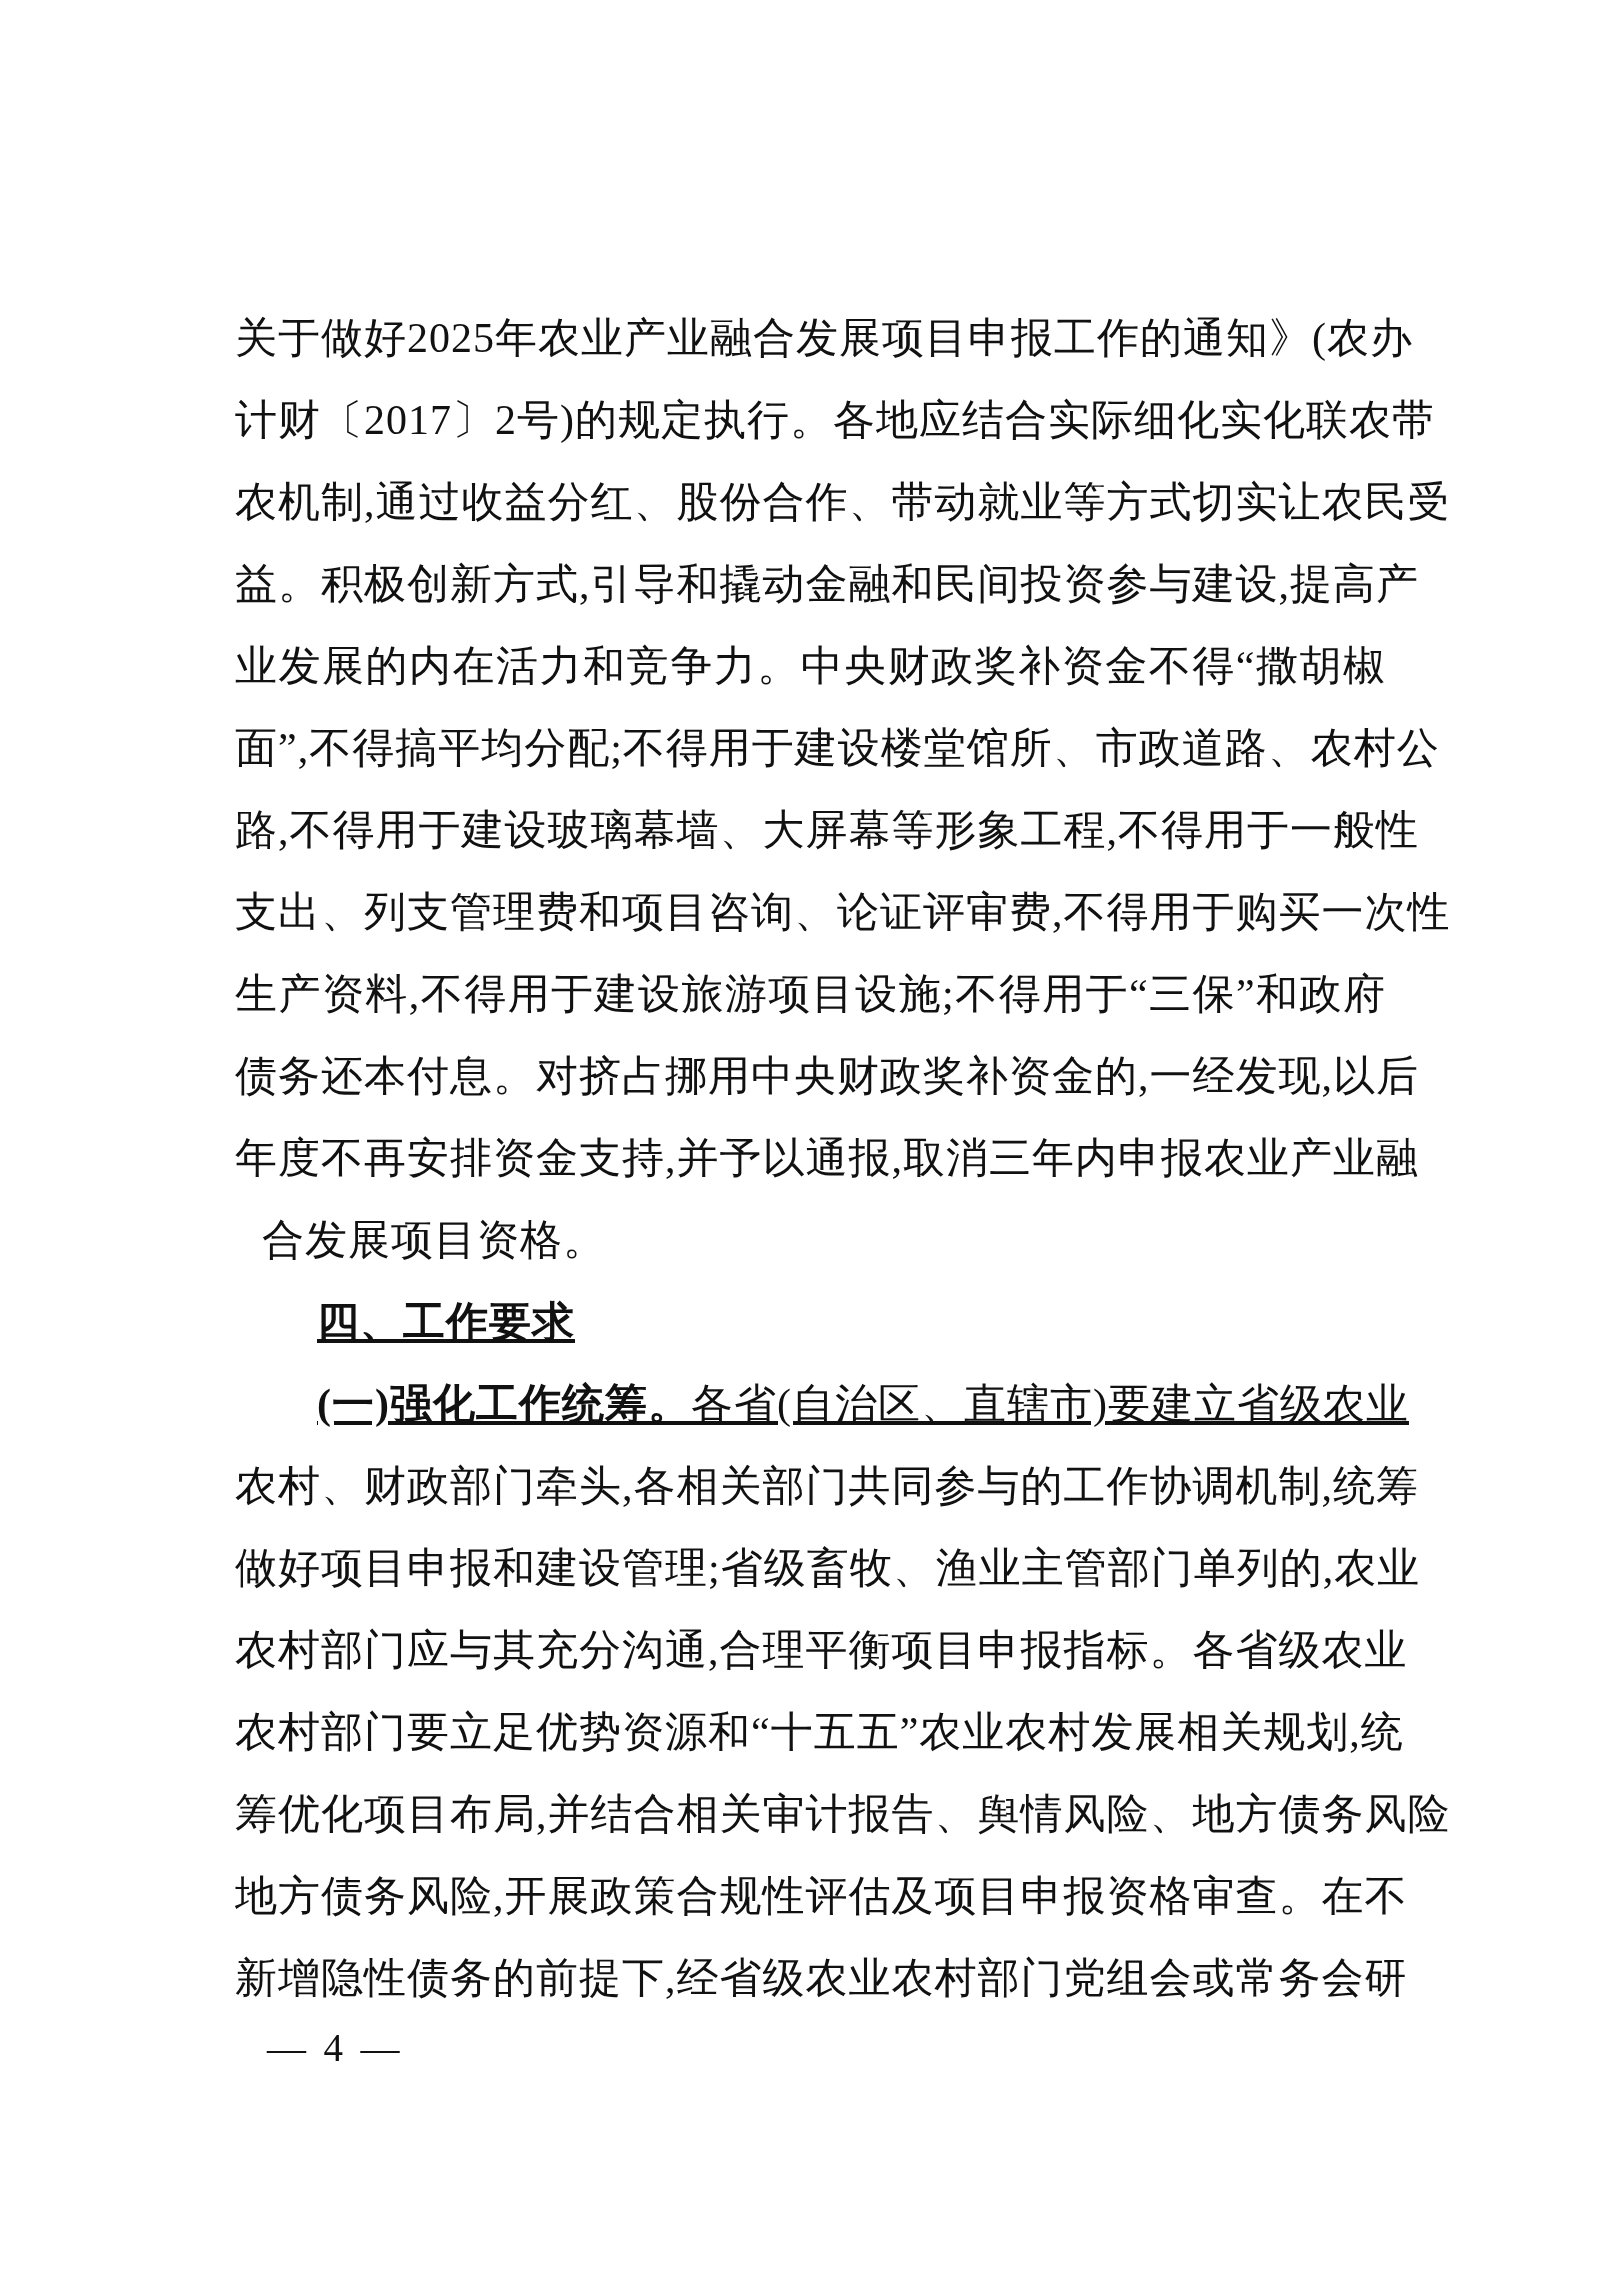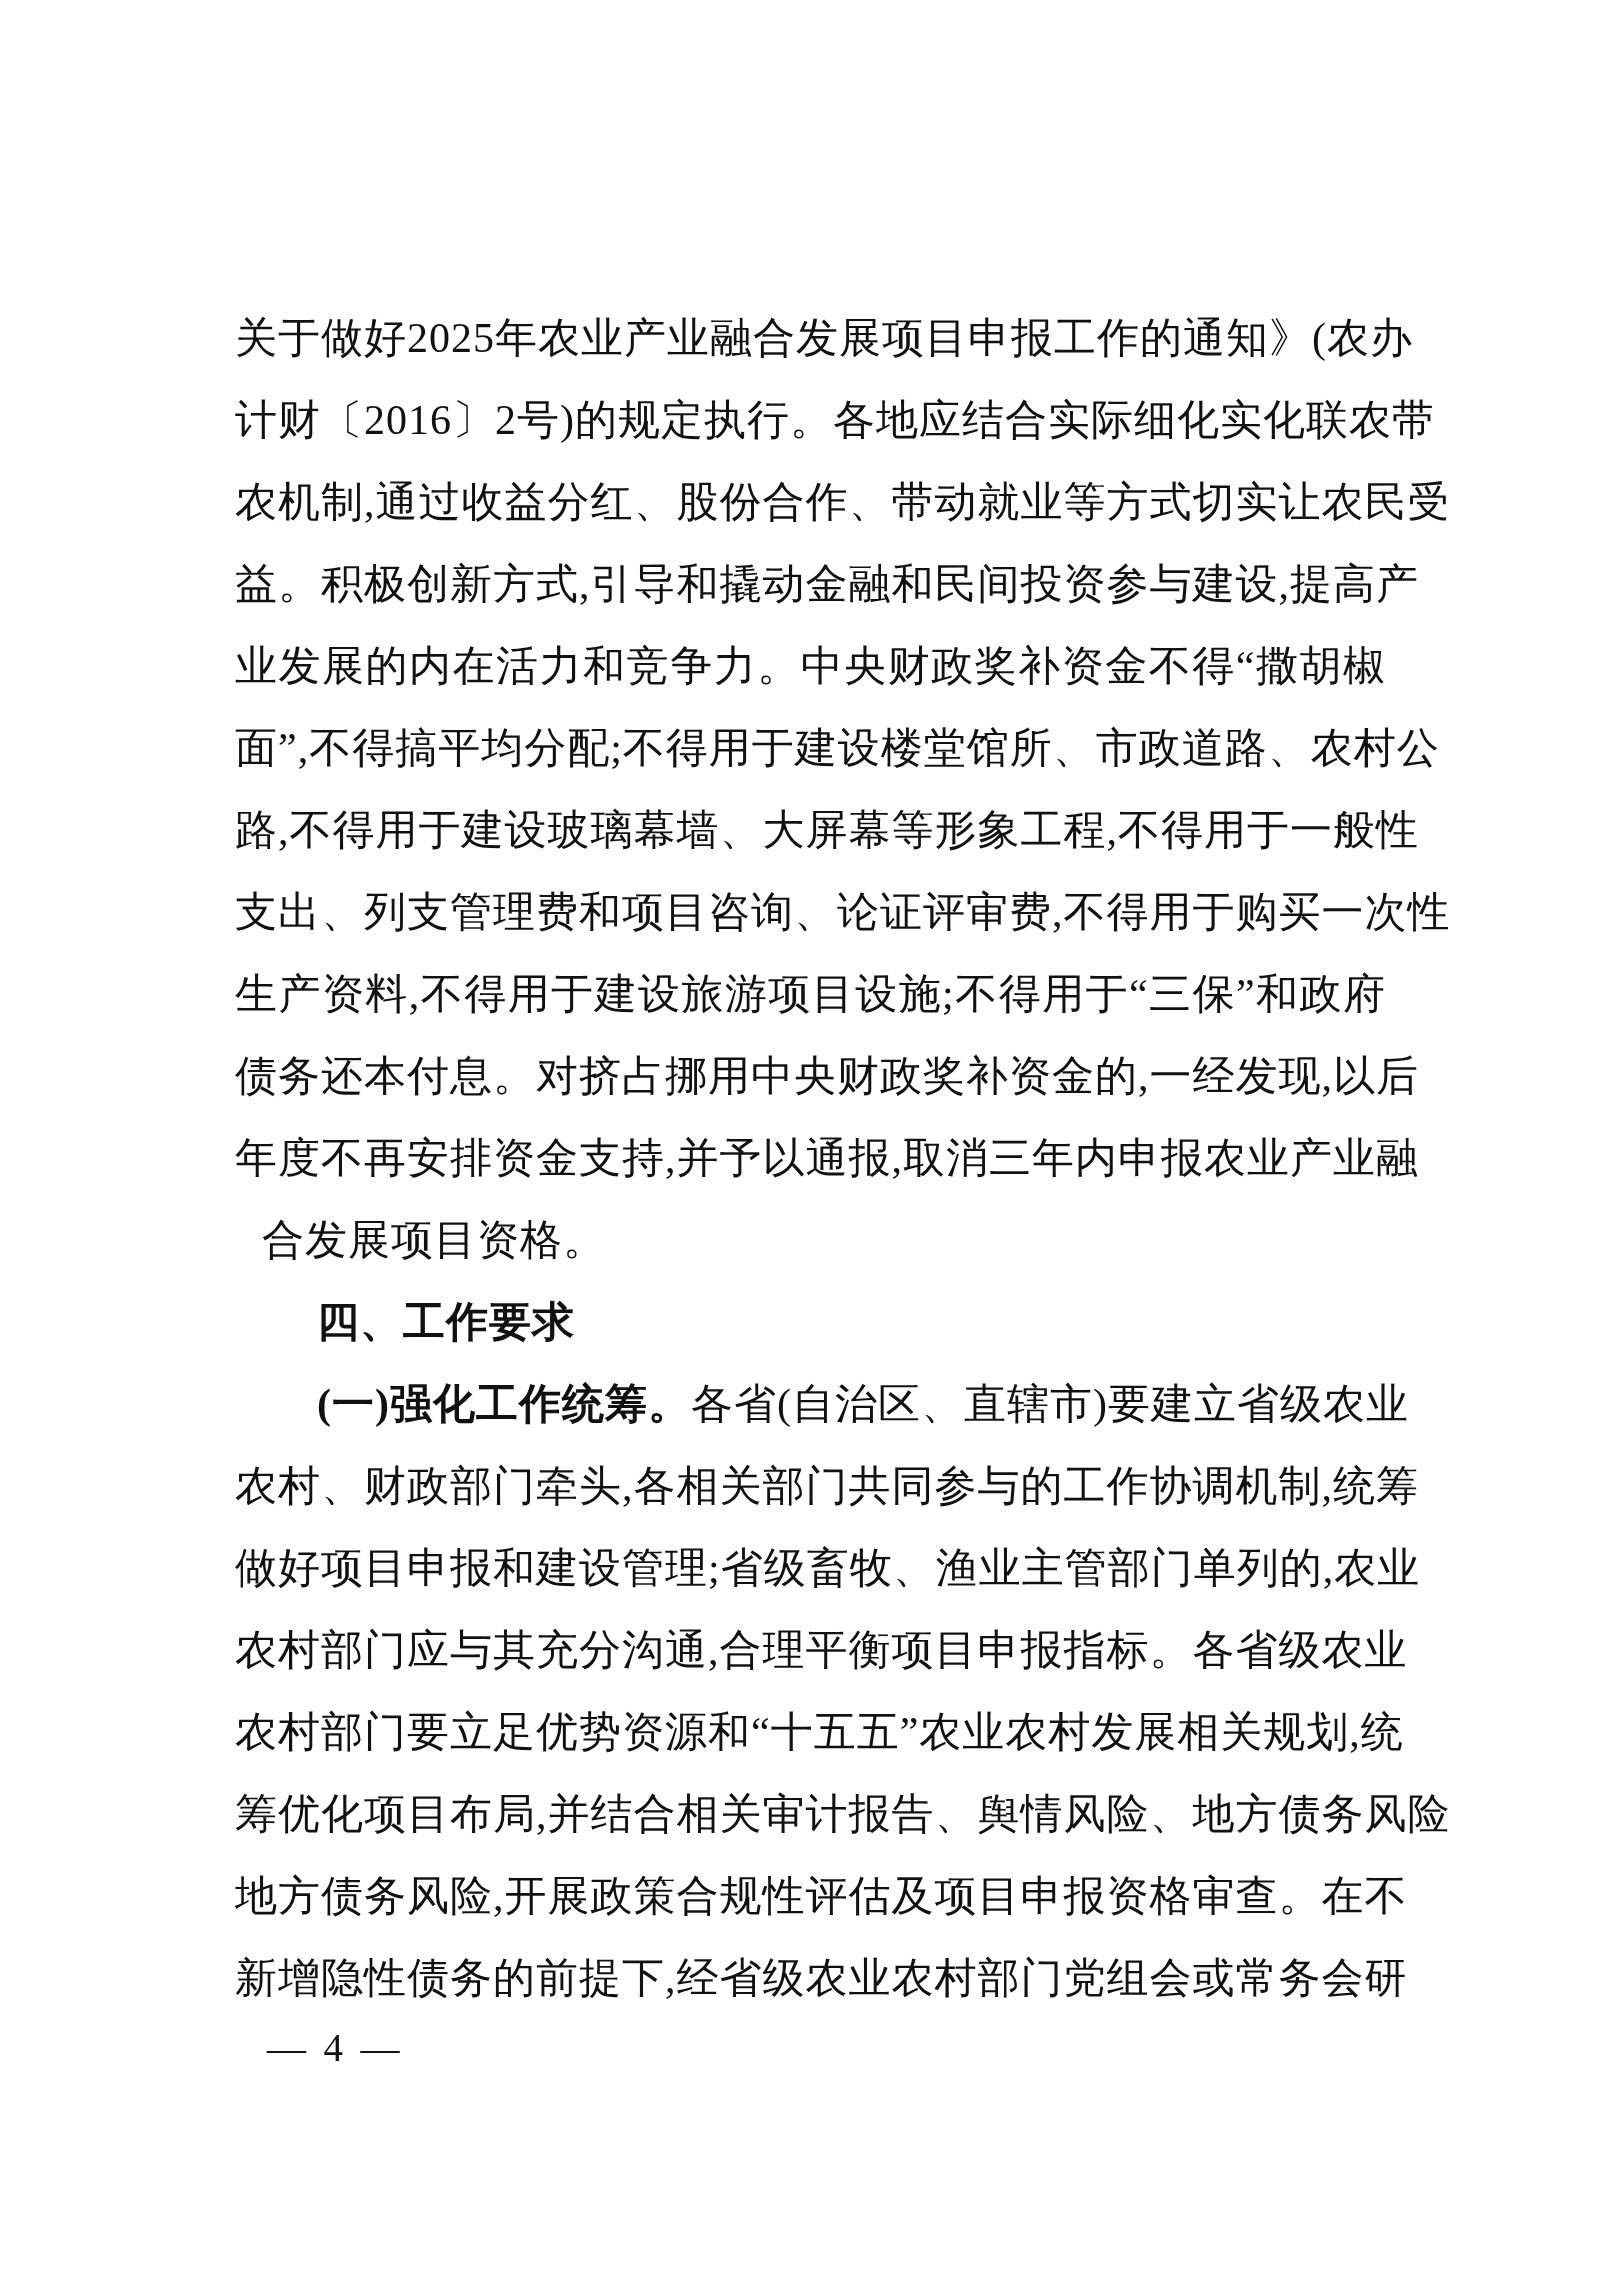--- a/index.html
+++ b/index.html
@@ -32,20 +32,21 @@
     white-space: nowrap;
     overflow: visible;
   }
   .line.short {
     text-align: left;
     text-align-last: left;
     margin-left: 27px;
   }
   .line.indent {
     padding-left: 82px;
+    text-decoration: underline;
   }
   .line.heading {
     font-family: "Liberation Sans", "DejaVu Sans", sans-serif;
     font-weight: bold;
     text-align: left;
     text-align-last: left;
   }
   .lead-bold {
     font-weight: bold;
   }
@@ -61,21 +62,21 @@
   }
 </style>
 </head>
 <body>
 
 <div class="page">
 
   <div class="text-block">
 
     <div class="line">关于做好2025年农业产业融合发展项目申报工作的通知》(农办</div>
-    <div class="line">计财〔2016〕2号)的规定执行。各地应结合实际细化实化联农带</div>
+    <div class="line">计财〔2017〕2号)的规定执行。各地应结合实际细化实化联农带</div>
     <div class="line">农机制,通过收益分红、股份合作、带动就业等方式切实让农民受</div>
     <div class="line">益。积极创新方式,引导和撬动金融和民间投资参与建设,提高产</div>
     <div class="line">业发展的内在活力和竞争力。中央财政奖补资金不得“撒胡椒</div>
     <div class="line">面”,不得搞平均分配;不得用于建设楼堂馆所、市政道路、农村公</div>
     <div class="line">路,不得用于建设玻璃幕墙、大屏幕等形象工程,不得用于一般性</div>
     <div class="line">支出、列支管理费和项目咨询、论证评审费,不得用于购买一次性</div>
     <div class="line">生产资料,不得用于建设旅游项目设施;不得用于“三保”和政府</div>
     <div class="line">债务还本付息。对挤占挪用中央财政奖补资金的,一经发现,以后</div>
     <div class="line">年度不再安排资金支持,并予以通报,取消三年内申报农业产业融</div>
     <div class="line short">合发展项目资格。</div>

